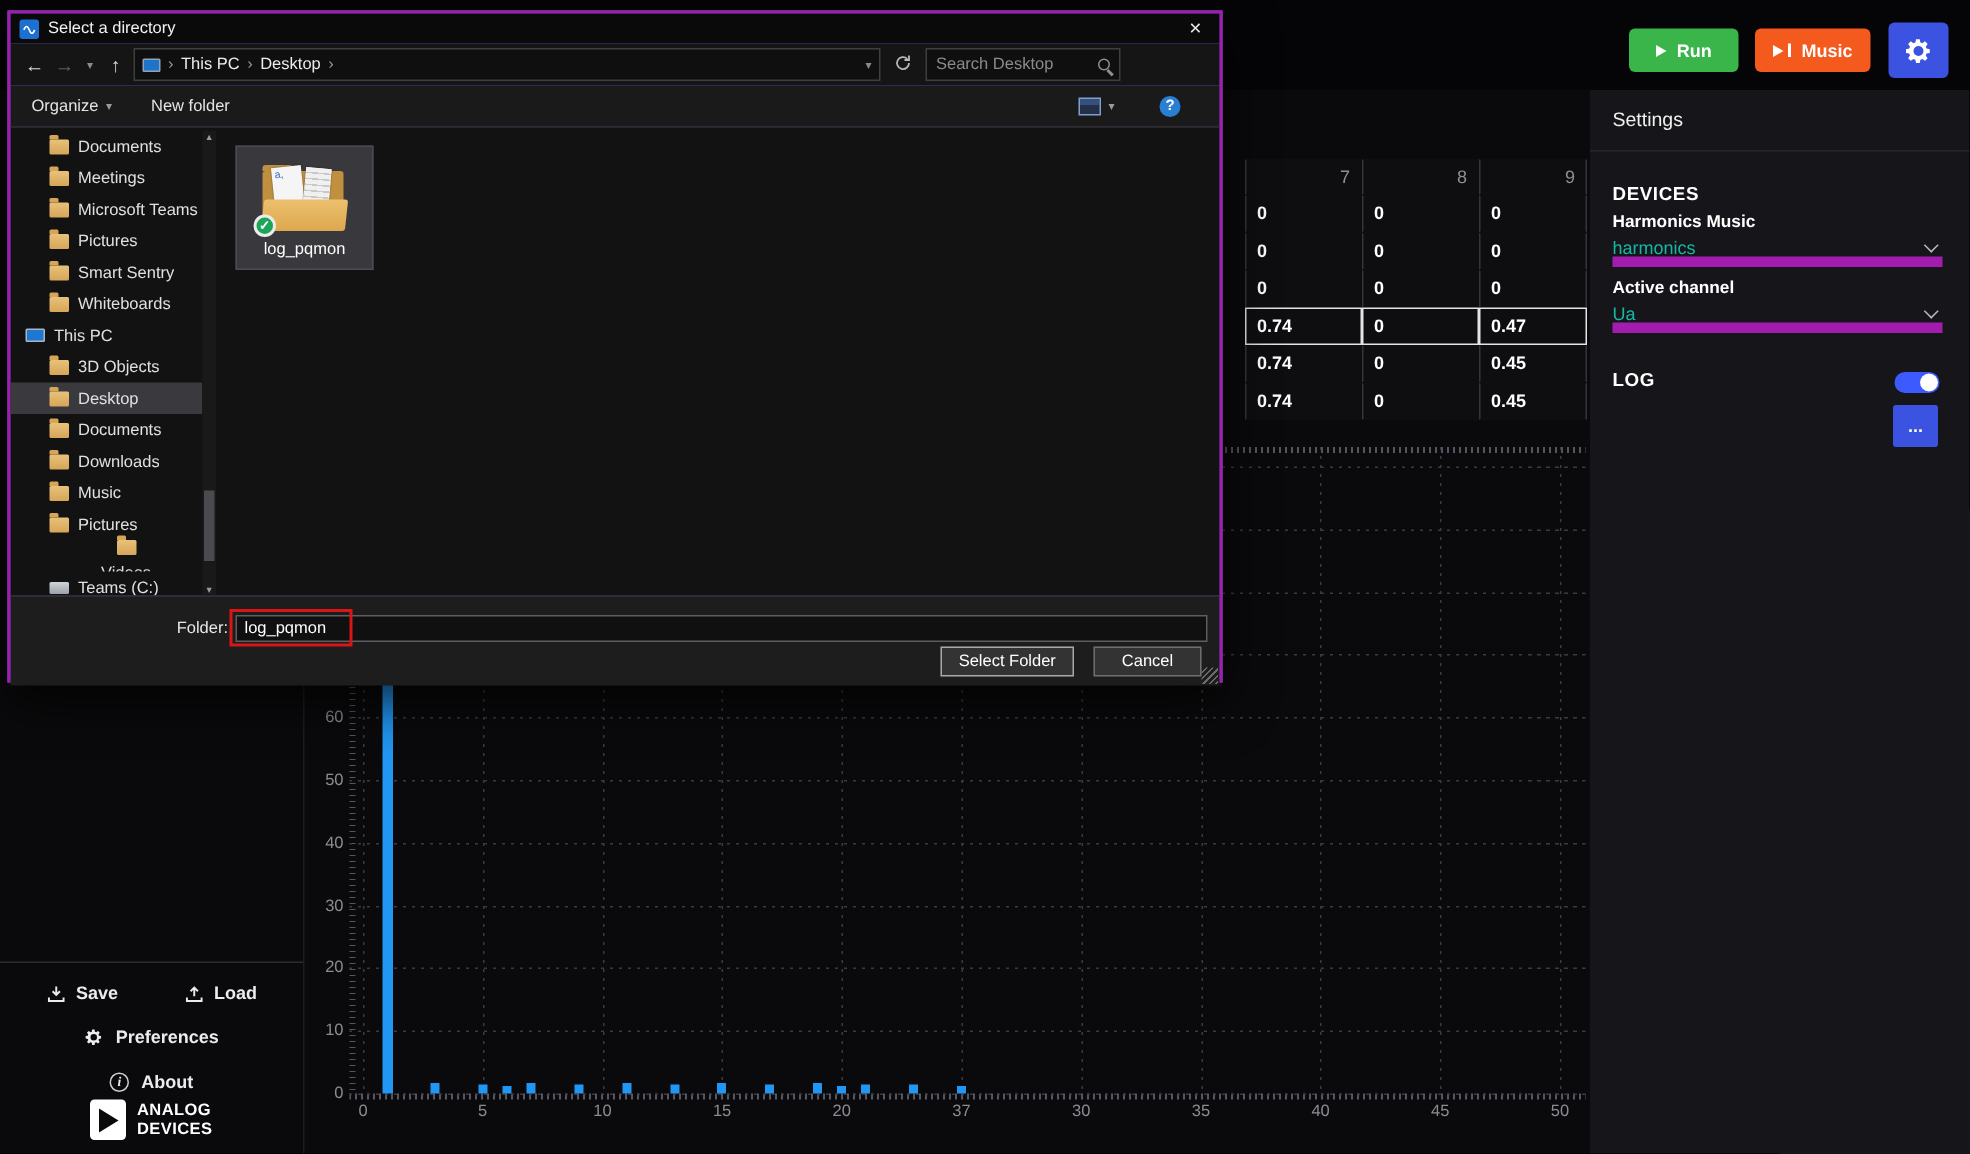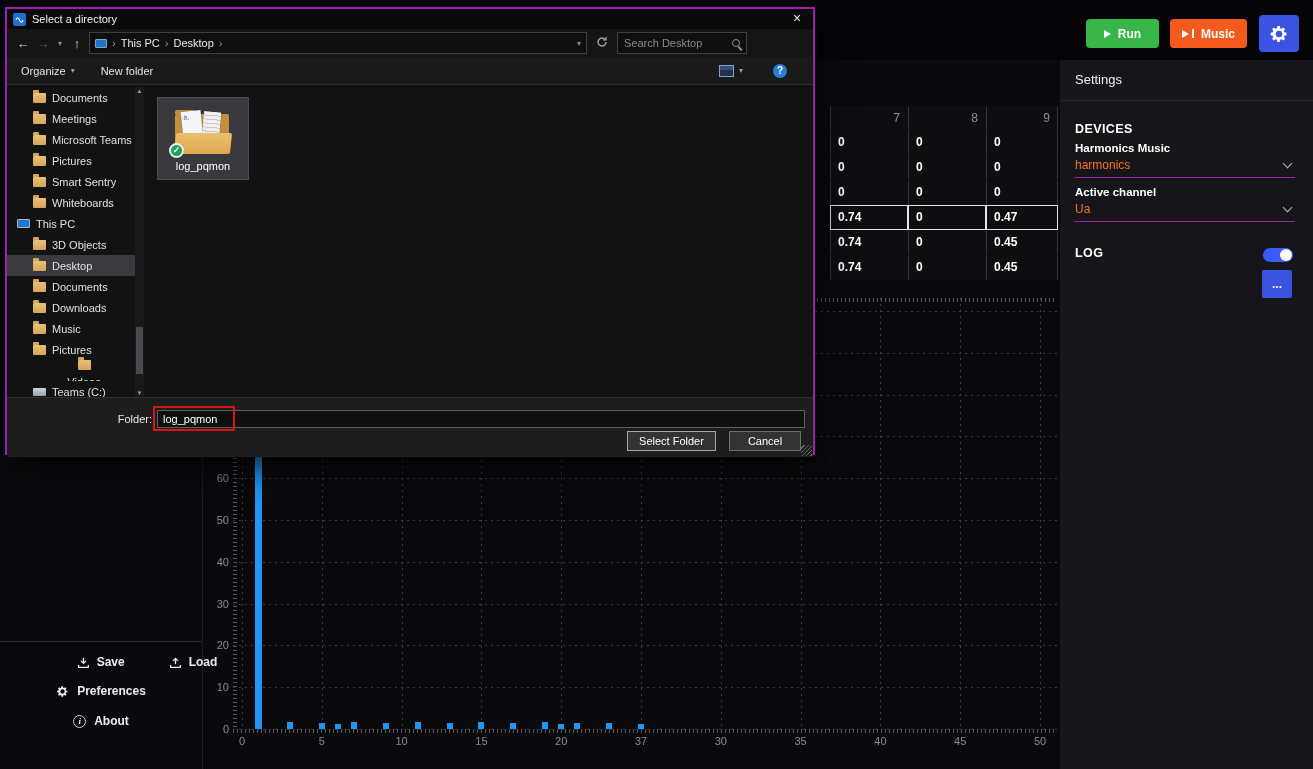--- a/index.html
+++ b/index.html
@@ -18,22 +18,22 @@
   .bar-i { width:2px; height:9px; background:#fff; margin-left:-4px; }
   .btn-gear { position:absolute; left:1259px; top:15px; width:40px; height:37px; border:none; border-radius:4px;
       display:flex; align-items:center; justify-content:center; cursor:pointer; }
 
   
   .settings-panel { position:absolute; left:1060px; top:60px; width:253px; height:709px; background:#16161a; }
   .settings-title { position:absolute; left:15px; top:12px; font-size:13px; color:#f0f0f0; }
   .sp-divider { position:absolute; left:0; top:40px; width:253px; height:1px; background:#26262c; }
   .sp-heading { position:absolute; left:15px; font-size:12.5px; font-weight:bold; letter-spacing:.4px; color:#fff; }
   .sp-label { position:absolute; left:15px; font-size:11.5px; font-weight:bold; color:#fff; }
-  .sp-select { position:absolute; left:15px; width:220px; height:24px; border-bottom:1px solid #a21caf;
-      font-size:12px; color:#f97316; line-height:22px; cursor:pointer; }
+  .sp-select { position:absolute; left:15px; width:220px; height:24px; border-bottom:7px solid #a21caf;
+      font-size:12px; color:#14b8a6; line-height:22px; cursor:pointer; }
   .chev { position:absolute; right:4px; top:6px; width:7px; height:7px; border-right:1.5px solid #b8b8b8;
       border-bottom:1.5px solid #b8b8b8; transform:rotate(45deg); }
   .toggle { position:absolute; left:203px; top:188px; width:30px; height:14px; border-radius:7px; cursor:pointer; }
   .toggle .knob { position:absolute; right:1px; top:1px; width:12px; height:12px; border-radius:50%; background:#fff; }
   .log-input { position:absolute; left:5px; top:210px; width:192px; height:28px; background:#232329;
       border:1px solid #303038; color:#d8d8d8; font-size:12px; padding:0 8px; font-family:inherit; }
   .log-input::placeholder { color:#85858d; }
   .btn-browse { position:absolute; left:202px; top:210px; width:30px; height:28px; border:none; border-radius:2px;
       color:#fff; font-weight:bold; font-size:12px; cursor:pointer; }
 
@@ -60,21 +60,21 @@
   .ruler-h { position:absolute; height:4px;
       background-image:repeating-linear-gradient(90deg,#565660 0 1px,transparent 1px 4px); }
   .ruler-v { position:absolute; width:4px;
       background-image:repeating-linear-gradient(180deg,#565660 0 1px,transparent 1px 4px); }
 
   
   .side-divider { position:absolute; left:202px; top:60px; width:1px; height:709px; background:#1c1c22; }
   .sb-divider { position:absolute; left:0; top:641px; width:202px; height:1px; background:#2b2b31; }
   .sb-row { position:absolute; left:0; width:202px; display:flex; justify-content:center; align-items:center;
       gap:8px; font-size:12px; font-weight:bold; color:#ececec; cursor:pointer; }
-  .sb-saveload { top:655px; gap:44px;margin-left:46px; }
+  .sb-saveload { top:655px; gap:44px; }
   .sb-item { display:flex; align-items:center; gap:7px; cursor:pointer; }
   .info-circle { display:inline-block; width:13px; height:13px; border:1px solid #cfcfcf; border-radius:50%;
       text-align:center; line-height:11px; font-size:9px; font-family:"Liberation Serif",serif;
       font-style:italic; font-weight:bold; }
   .sb-logo { position:absolute; left:0; top:733px; width:202px; display:flex; justify-content:center;
       align-items:center; gap:7px; }
   .logo-box { width:24px; height:27px; background:#fff; border-radius:3px; display:flex; align-items:center;
       justify-content:center; }
   .logo-tri { width:0; height:0; border-top:8px solid transparent; border-bottom:8px solid transparent;
       border-left:13px solid #0a0a0c; }
@@ -327,20 +327,29 @@
   <div class="sb-row" style="top:684px;">
     <svg width="13" height="13" viewBox="0 0 24 24">
       <path fill-rule="evenodd" fill="#ececec" d="M12 8a4 4 0 1 0 0 8 4 4 0 0 0 0-8zm9 5.5v-3l-2.6-.5a6.7 6.7 0 0 0-.6-1.5l1.5-2.2-2.1-2.1-2.2 1.5c-.5-.25-1-.45-1.5-.6L13 2.5h-3l-.5 2.6c-.5.15-1 .35-1.5.6L5.8 4.2 3.7 6.3l1.5 2.2c-.25.5-.45 1-.6 1.5L2 10.5v3l2.6.5c.15.5.35 1 .6 1.5l-1.5 2.2 2.1 2.1 2.2-1.5c.5.25 1 .45 1.5.6l.5 2.6h3l.5-2.6c.5-.15 1-.35 1.5-.6l2.2 1.5 2.1-2.1-1.5-2.2c.25-.5.45-1 .6-1.5l2.6-.5z"></path>
     </svg>
     <span>Preferences</span>
   </div>
   <div class="sb-row" style="top:714px;">
     <span class="info-circle">i</span>
     <span>About</span>
   </div>
+  <div class="sb-logo">
+    <span class="logo-box">
+      <span class="logo-tri"></span>
+    </span>
+    <span class="logo-text">
+      <div>ANALOG</div>
+      <div>DEVICES</div>
+    </span>
+  </div>
 
   <div class="dialog">
     <div class="dlg-title">
       <span class="dlg-app-icon">
         <svg width="9" height="7" viewBox="0 0 10 7">
             <path d="M1 4q2-5 4 0t4 0" stroke="#fff" stroke-width="1.2" fill="none"></path>
           </svg>
       </span>
       <span class="dlg-title-text">Select a directory</span>
       <span class="dlg-close">×</span>

